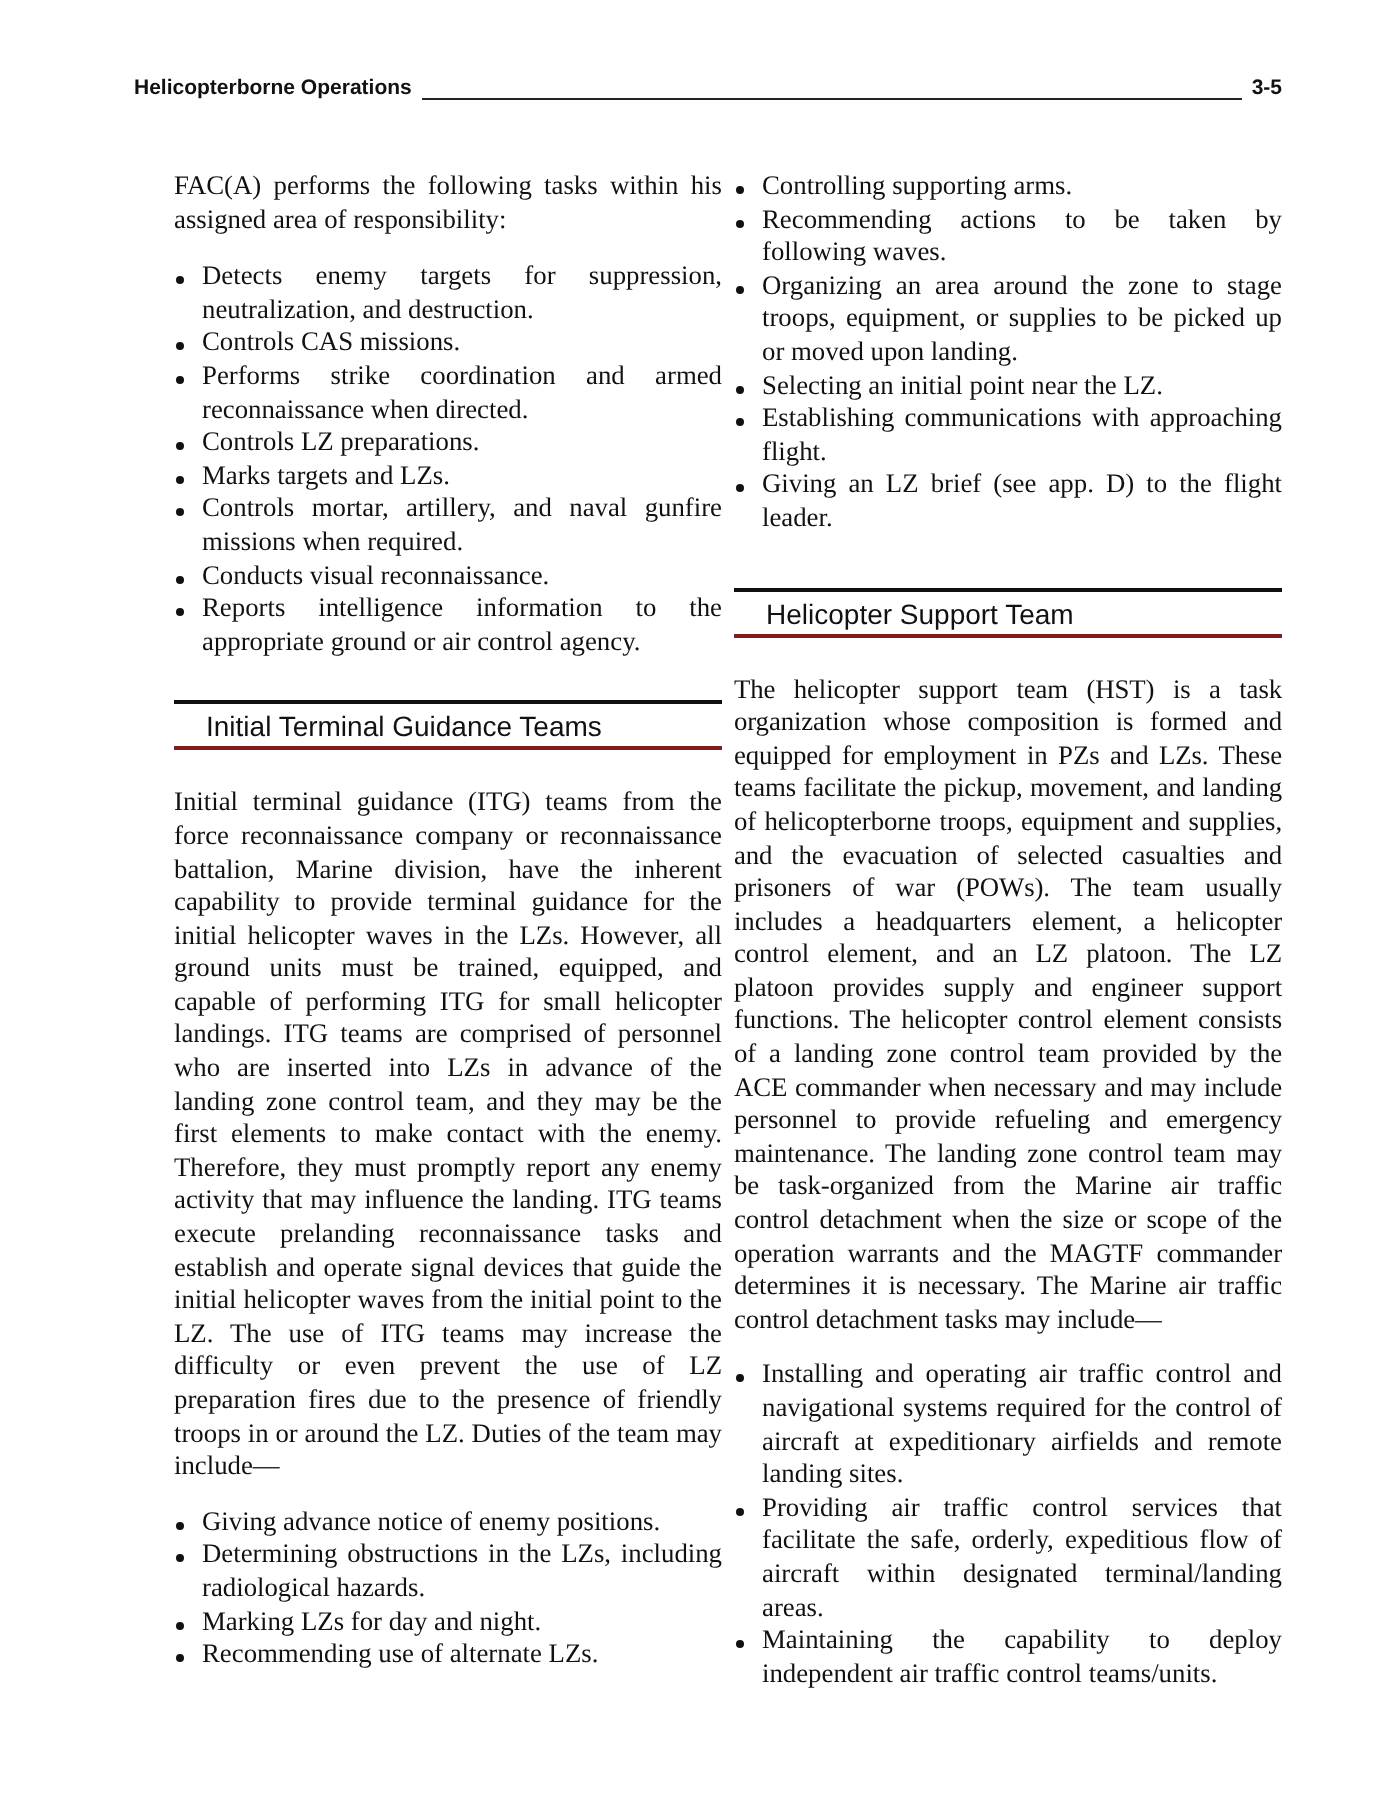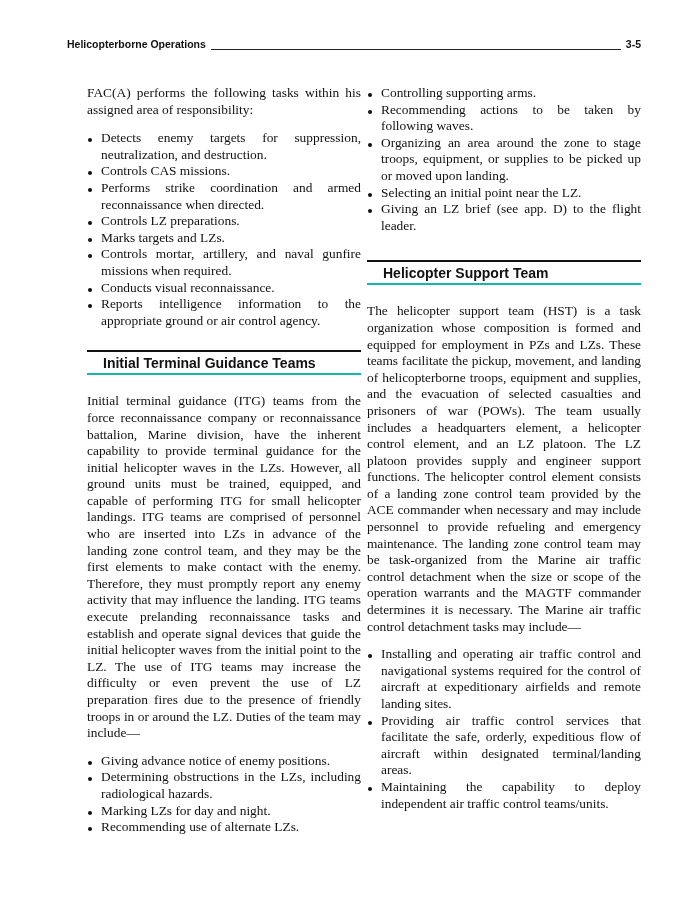--- a/index.html
+++ b/index.html
@@ -19,22 +19,22 @@
 
     p { margin: 0; }
     ul { list-style: none; margin: 0; padding: 0; }
     li { position: relative; padding-left: 14px; }
     li::before {
       content: ""; position: absolute; left: 1px; top: 8px; width: 4px; height: 4px;
       background: #111; border-radius: 50%;
     }
 
     .section-heading {
-      border-top: 2px solid #111; border-bottom: 2px solid #14b8a6;
-      font-family: "Liberation Sans", sans-serif; font-weight: bold; font-size: 14px;
+      border-top: 2px solid #111; border-bottom: 2px solid #7f1d1d;
+      font-family: "Liberation Sans", sans-serif; font-weight: normal; font-size: 14px;
       line-height: 20px; padding: 1px 0 0 16px; text-align: left;
     }
     .hst-body { letter-spacing: -0.05px; }
   </style>
 </head>
 <body>
 
 <div class="page">
 
   <div class="running-head">
@@ -68,20 +68,21 @@
       <li>Recommending use of alternate LZs.</li>
     </ul>
   </div>
 
   <div class="col col-right">
     <ul>
       <li>Controlling supporting arms.</li>
       <li>Recommending actions to be taken by following waves.</li>
       <li>Organizing an area around the zone to stage troops, equipment, or supplies to be picked up or moved upon landing.</li>
       <li>Selecting an initial point near the LZ.</li>
+      <li>Establishing communications with approaching flight.</li>
       <li>Giving an LZ brief (see app. D) to the flight leader.</li>
     </ul>
 
     <div class="section-heading" style="margin-top:26px;">Helicopter Support Team</div>
 
     <p class="hst-body" style="margin-top:18px;">The helicopter support team (HST) is a task organization whose composition is formed and equipped for employment in PZs and LZs. These teams facilitate the pickup, movement, and landing of helicopterborne troops, equipment and supplies, and the evacuation of selected casualties and prisoners of war (POWs). The team usually includes a headquarters element, a helicopter control element, and an LZ platoon. The LZ platoon provides supply and engineer support functions. The helicopter control element consists of a landing zone control team provided by the ACE commander when necessary and may include personnel to provide refueling and emergency maintenance. The landing zone control team may be task-organized from the Marine air traffic control detachment when the size or scope of the operation warrants and the MAGTF commander determines it is necessary. The Marine air traffic control detachment tasks may include—</p>
 
     <ul style="margin-top:11px;">
       <li>Installing and operating air traffic control and navigational systems required for the control of aircraft at expeditionary airfields and remote landing sites.</li>
       <li>Providing air traffic control services that facilitate the safe, orderly, expeditious flow of aircraft within designated terminal/landing areas.</li>

